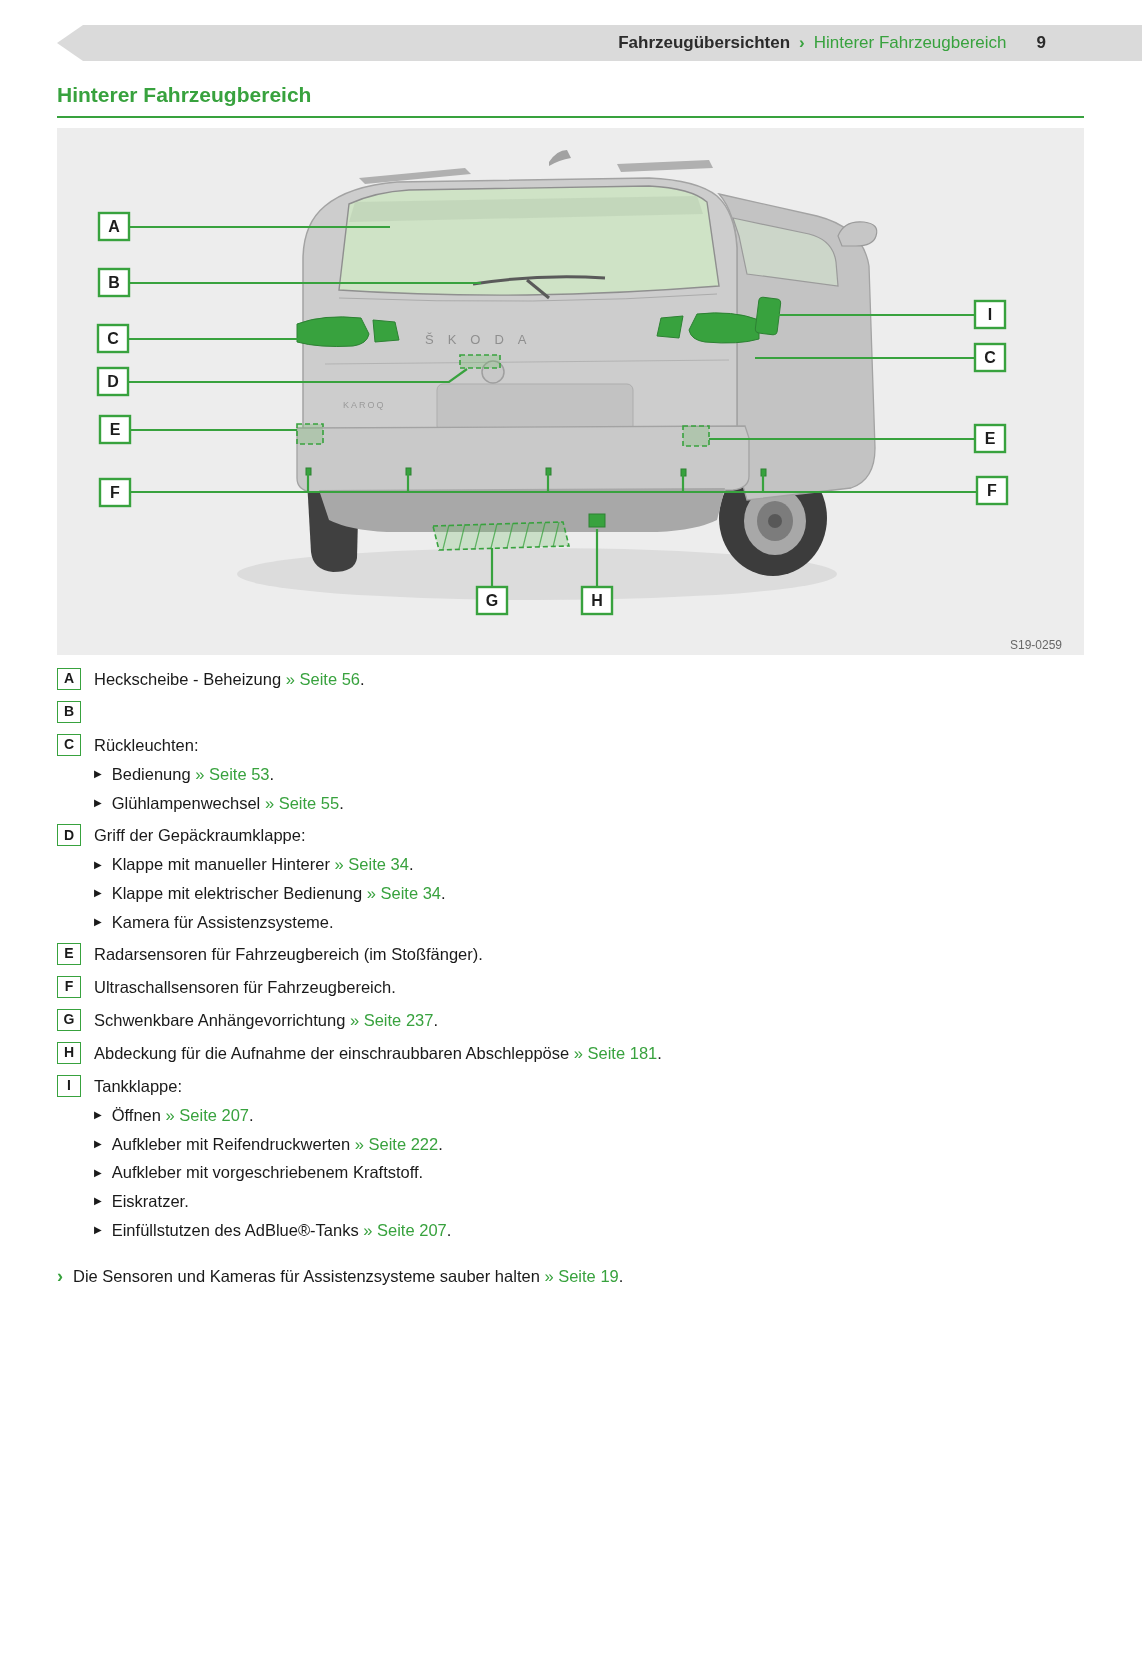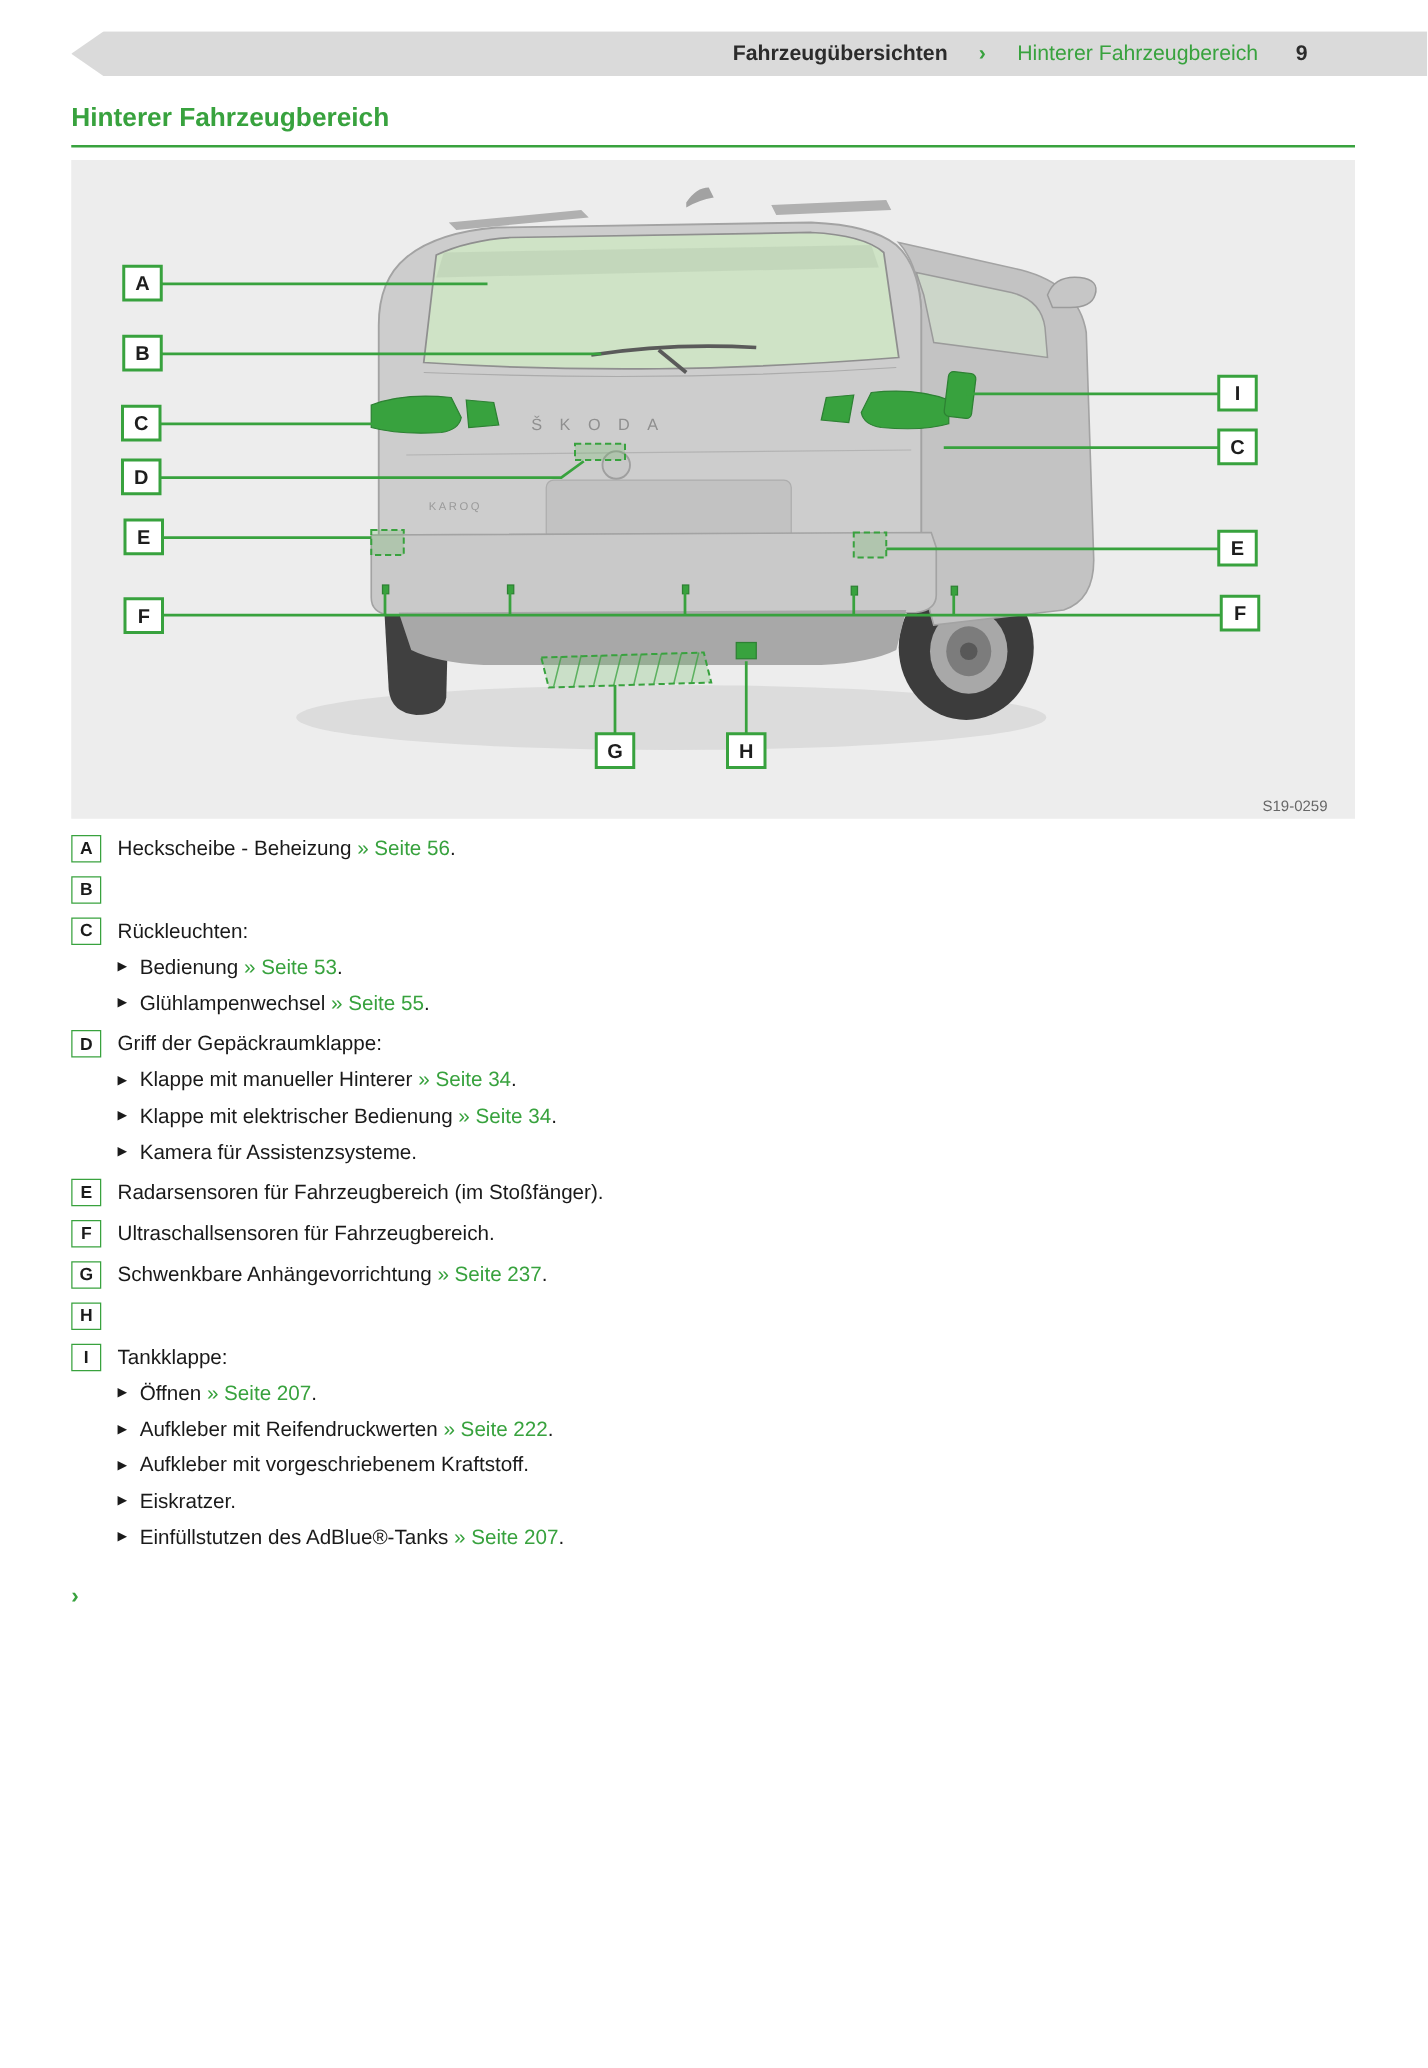--- a/index.html
+++ b/index.html
@@ -6,21 +6,21 @@
   html,body{background:#fff}
   .page{position:relative;width:1142px;height:1654px;background:#fff;
         font-family:"Liberation Sans",sans-serif;color:var(--text,#1a1a1a);overflow:hidden}
 
   
   .header-bar{position:absolute;left:57px;top:25px;right:0;height:36px;
     background:var(--header-bar,#dadada);
     clip-path:polygon(26px 0,100% 0,100% 100%,26px 100%,0 50%);
     display:flex;align-items:center;justify-content:flex-end;gap:30px;
     padding-right:96px;font-size:17px}
-  .crumb{display:flex;gap:25px;align-items:flex-start}
+  .crumb{display:flex;gap:9px;align-items:flex-start}
   .crumb-section{font-weight:bold;color:#2b2b2b}
   .crumb-sep{color:var(--accent,#38a23e);font-weight:bold}
   .crumb-page{color:var(--accent,#38a23e)}
   .page-num{font-weight:bold;color:#2b2b2b}
 
   
   .title-wrap{position:absolute;left:57px;top:83px;width:1027px;
     border-bottom:2px solid var(--accent,#38a23e);padding-bottom:9px}
   .title{color:var(--accent,#38a23e);font-size:21px;font-weight:bold}
 
@@ -282,20 +282,21 @@
       <span class="lbox">
           <span>G</span>
         </span>
       <span class="ltext"><span>Schwenkbare Anhängevorrichtung </span><span class="link">» Seite 237</span><span>.</span></span>
     </div>
 
     <div class="lrow">
       <span class="lbox">
           <span>H</span>
         </span>
+      <span class="ltext"><span>Abdeckung für die Aufnahme der einschraubbaren Abschleppöse </span><span class="link">» Seite 181</span><span>.</span></span>
     </div>
 
     <div class="lrow">
       <span class="lbox">
           <span>I</span>
         </span>
       <span class="ltext"><span>Tankklappe:</span></span>
     </div>
     <div class="srow">
       <span class="tri">▶</span>
@@ -315,15 +316,16 @@
     </div>
     <div class="srow">
       <span class="tri">▶</span>
       <span class="ltext"><span>Einfüllstutzen des AdBlue®-Tanks </span><span class="link">» Seite 207</span><span>.</span></span>
     </div>
 
   </div>
 
   <div class="note">
     <span class="note-marker">›</span>
+    <span class="ltext"><span>Die Sensoren und Kameras für Assistenzsysteme sauber halten </span><span class="link">» Seite 19</span><span>.</span></span>
   </div>
 
 </div>
 
 </body></html>

